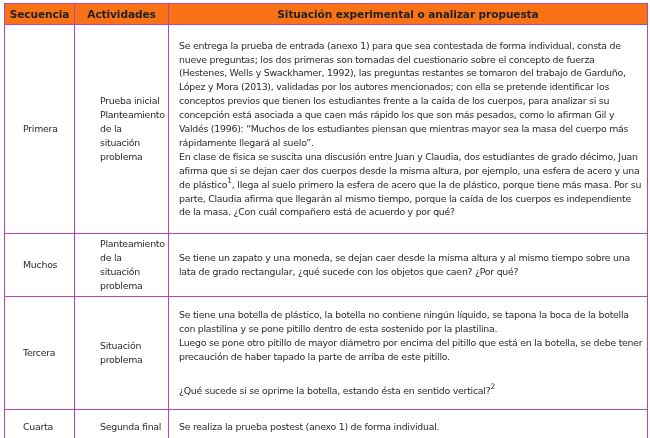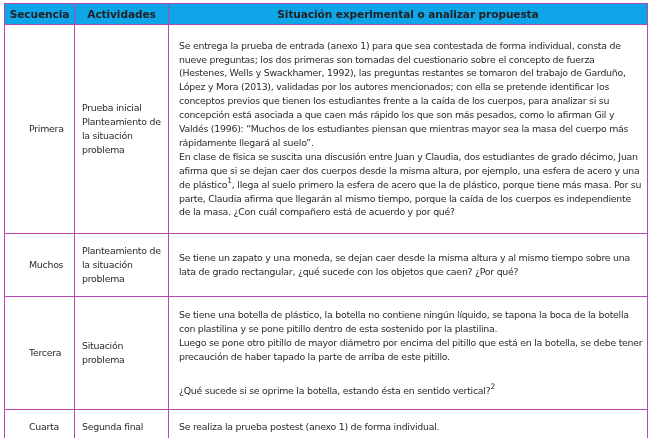--- a/index.html
+++ b/index.html
@@ -12,38 +12,38 @@
     color: #2b2b2b;
     table-layout: fixed;
   }
   .tbl col.c1 { width: 70px; }
   .tbl col.c2 { width: 94px; }
   .tbl col.c3 { width: 479px; }
   .tbl th, .tbl td {
     border: 1.5px solid #b548b0;
   }
   .tbl th {
-    background: #0ea5e9;
+    background: #f97316;
     font-size: 10.6px;
     font-weight: bold;
     height: 20px;
     padding: 0 4px;
     color: #222;
     text-align: center;
     letter-spacing: -0.1px;
   }
   .tbl td {
     font-size: 9.4px;
     line-height: 13.9px;
     vertical-align: middle;
     padding: 2px 6px;
     letter-spacing: -0.25px;
   }
-  .tbl td.seq { padding-left: 24px; }
-  .tbl td.act { padding-left: 7px; }
+  .tbl td.seq { padding-left: 18px; }
+  .tbl td.act { padding-left: 25px; }
   .tbl td.sit { padding-left: 10px; padding-right: 4px; }
   .p { display: block; }
   .p.gap { margin-top: 20px; }
   sup { font-size: 7.5px; line-height: 0; vertical-align: 5px; }
   tr.r1 td { height: 204px; }
   tr.r2 td { height: 58px; }
   tr.r3 td { height: 108px; }
   tr.r4 td { height: 30px; }
 </style>
 </head>

